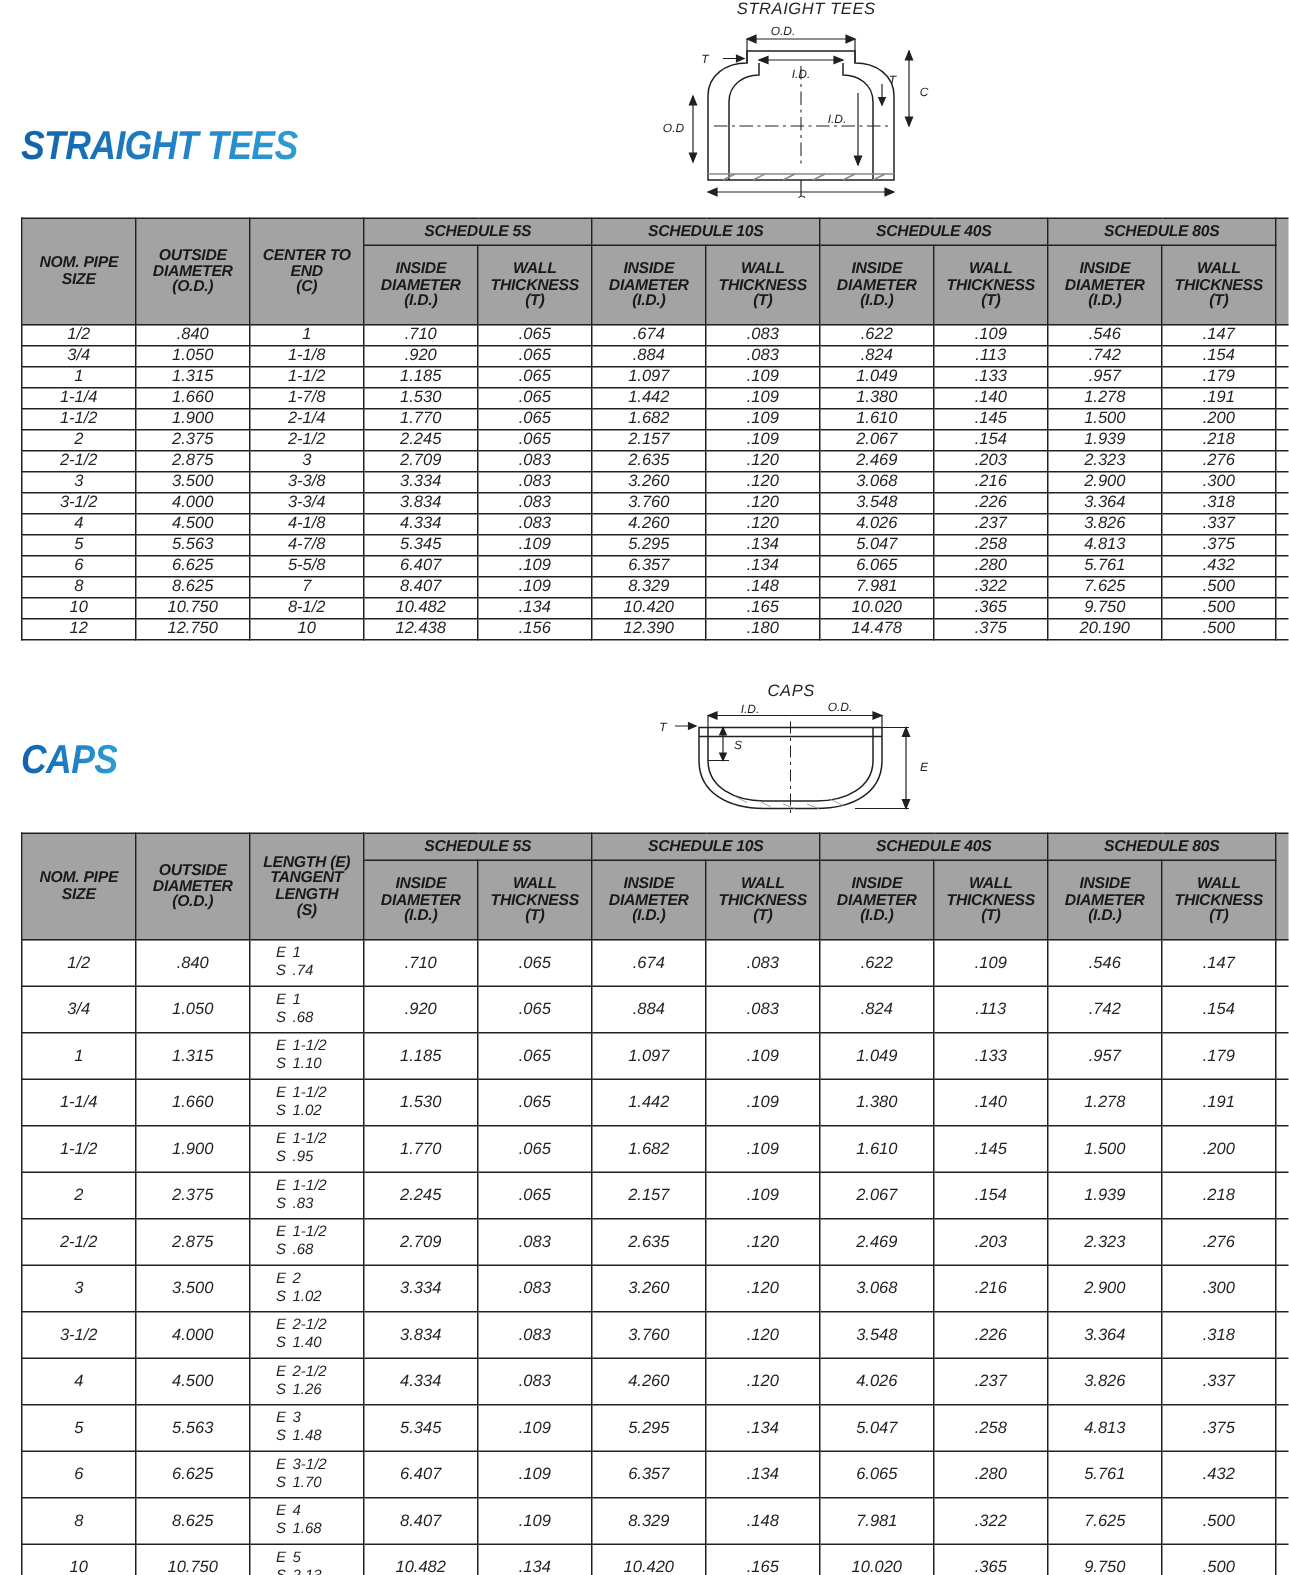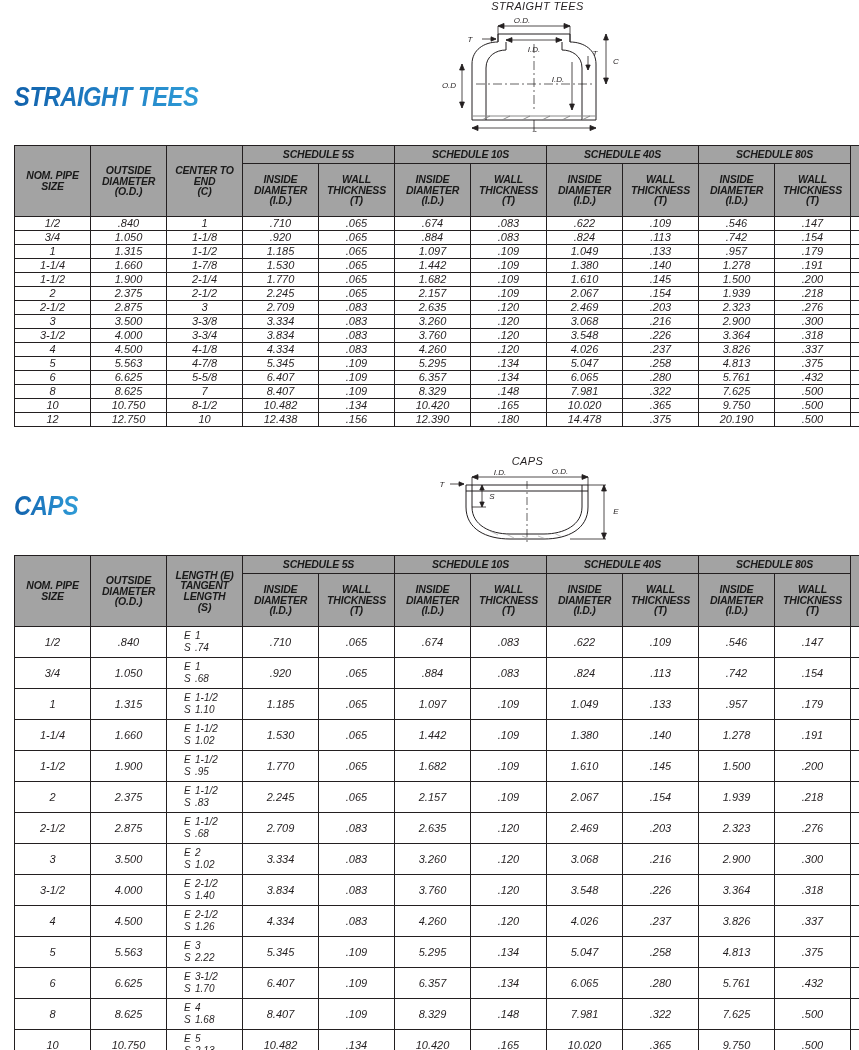--- a/index.html
+++ b/index.html
@@ -752,21 +752,21 @@
           <td>.120</td>
           <td>4.026</td>
           <td>.237</td>
           <td>3.826</td>
           <td>.337</td>
           <td>4</td>
         </tr>
         <tr>
           <td>5</td>
           <td>5.563</td>
-          <td><span class="es"><span class="es-row"><span class="k">E</span><span class="v">3</span></span><span class="es-row"><span class="k">S</span><span class="v">2.22</span></span></span></td>
+          <td><span class="es"><span class="es-row"><span class="k">E</span><span class="v">3</span></span><span class="es-row"><span class="k">S</span><span class="v">1.48</span></span></span></td>
           <td>5.345</td>
           <td>.109</td>
           <td>5.295</td>
           <td>.134</td>
           <td>5.047</td>
           <td>.258</td>
           <td>4.813</td>
           <td>.375</td>
           <td>5</td>
         </tr>

